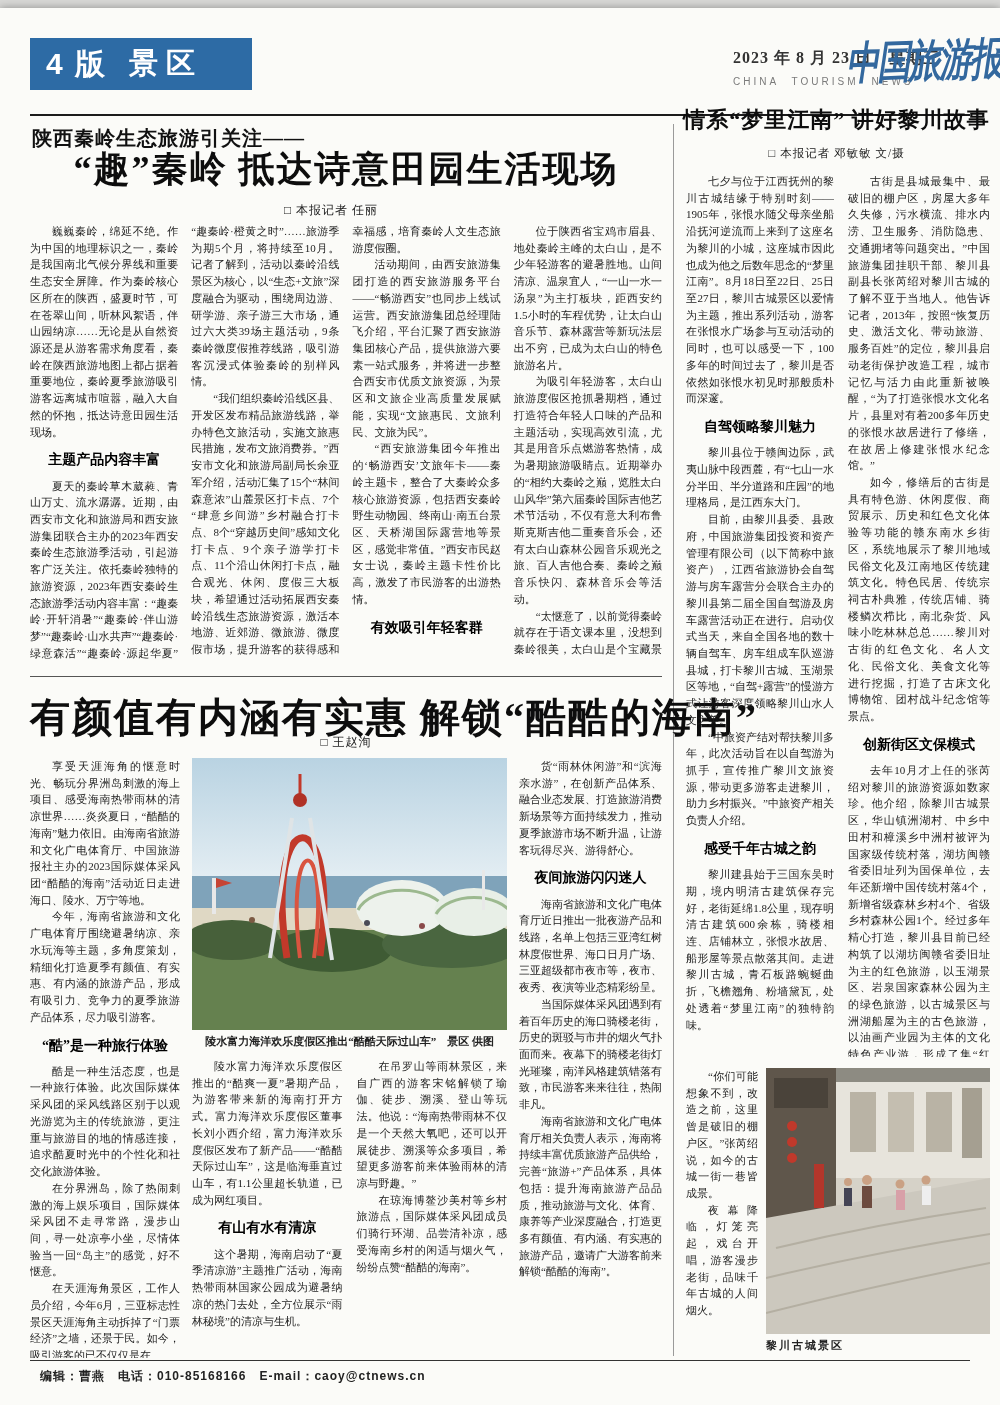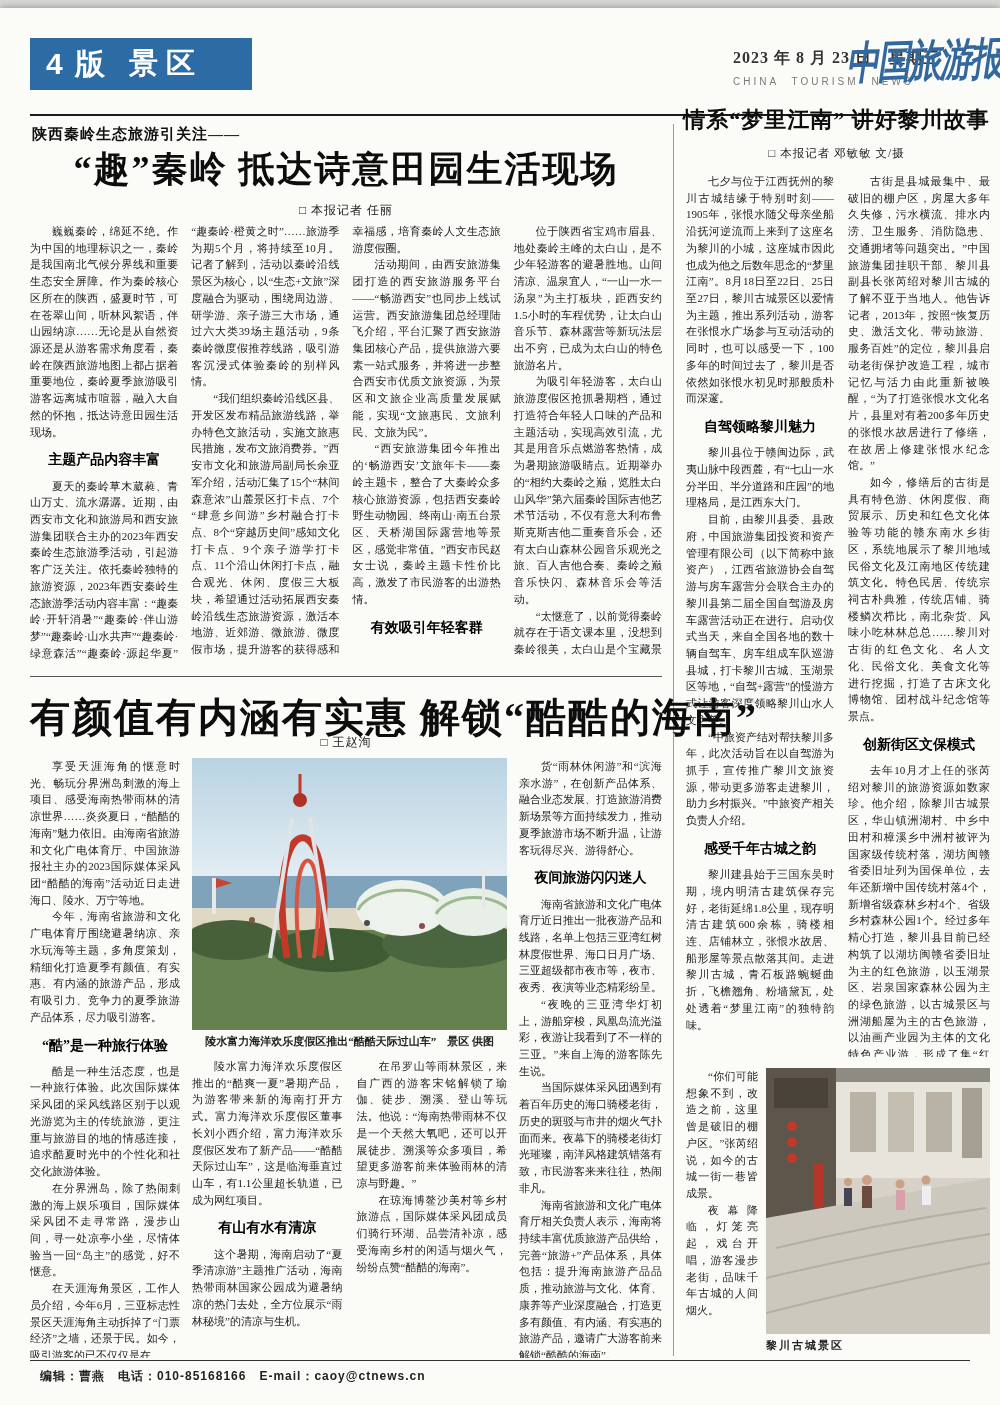--- a/index.html
+++ b/index.html
@@ -20,21 +20,21 @@
             font-style:italic;color:#33689e;letter-spacing:-2px;transform:rotate(-2deg) scaleY(1.35);
             transform-origin:left top;white-space:nowrap;}
   .header-rule{position:absolute;left:30px;top:106px;width:940px;height:2px;background:#1b1b1b;}
   
   .v-rule{position:absolute;left:673px;top:116px;width:1px;height:1232px;background:#9a9a9a;}
   .h-rule-mid{position:absolute;left:30px;top:668px;width:632px;height:1px;background:#555;}
   .footer-rule{position:absolute;left:30px;top:1352px;width:940px;height:1px;background:#333;}
   .footer-text{position:absolute;left:40px;top:1360px;font-size:12px;font-weight:bold;color:#222;
                font-family:"Liberation Sans","DejaVu Sans",sans-serif;letter-spacing:1px;}
   
-  .kicker{position:absolute;left:32px;top:117px;font-size:15px;font-weight:bold;color:#111;letter-spacing:1px;}
+  .kicker{position:absolute;left:32px;top:117px;font-size:20px;font-weight:bold;color:#111;letter-spacing:1px;}
   .headline-main{position:absolute;left:30px;top:137px;width:632px;text-align:center;font-size:36px;
                  font-weight:900;letter-spacing:2px;color:#0d0d0d;white-space:nowrap;}
   .byline{position:absolute;font-size:12px;color:#222;text-align:center;letter-spacing:1px;}
   .bodytext{font-size:11px;line-height:1.52;text-align:justify;color:#1d1d1d;}
   .bodytext p{margin:0;text-indent:2em;}
   .bodytext .subhead{font-size:14px;font-weight:bold;text-align:center;margin:9px 0 7px;
                      break-inside:avoid;color:#000;}
   .colflow{position:absolute;overflow:hidden;}
   .qin-cols{left:30px;top:215px;width:632px;height:444px;column-count:4;column-gap:13px;column-fill:auto;}
   
@@ -67,21 +67,21 @@
   </div>
   <div class="date-block">
     <div class="date-line">2023 年 8 月 23 日　星期三</div>
     <div class="date-en">CHINA　TOURISM　NEWS</div>
   </div>
   <div class="masthead">中国旅游报</div>
   <div class="header-rule"></div>
 
   <div class="kicker">陕西秦岭生态旅游引关注——</div>
   <div class="headline-main">“趣”秦岭  抵达诗意田园生活现场</div>
-  <div class="byline" style="left:30px;top:194px;width:632px;text-align:center;">□ 本报记者 任丽</div>
+  <div class="byline" style="left:15px;top:194px;width:632px;text-align:center;">□ 本报记者 任丽</div>
   <div class="colflow bodytext qin-cols">
       <p>巍巍秦岭，绵延不绝。作为中国的地理标识之一，秦岭是我国南北气候分界线和重要生态安全屏障。作为秦岭核心区所在的陕西，盛夏时节，可在苍翠山间，听林风絮语，伴山园纳凉……无论是从自然资源还是从游客需求角度看，秦岭在陕西旅游地图上都占据着重要地位，秦岭夏季旅游吸引游客远离城市喧嚣，融入大自然的怀抱，抵达诗意田园生活现场。</p>
       <div class="subhead">主题产品内容丰富</div>
       <p>夏天的秦岭草木葳蕤、青山万丈、流水潺潺。近期，由西安市文化和旅游局和西安旅游集团联合主办的2023年西安秦岭生态旅游季活动，引起游客广泛关注。依托秦岭独特的旅游资源，2023年西安秦岭生态旅游季活动内容丰富：“趣秦岭·开轩消暑”“趣秦岭·伴山游梦”“趣秦岭·山水共声”“趣秦岭·绿意森活”“趣秦岭·源起华夏”“趣秦岭·橙黄之时”……旅游季为期5个月，将持续至10月。记者了解到，活动以秦岭沿线景区为核心，以“生态+文旅”深度融合为驱动，围绕周边游、研学游、亲子游三大市场，通过六大类39场主题活动，9条秦岭微度假推荐线路，吸引游客沉浸式体验秦岭的别样风情。</p>
       <p>“我们组织秦岭沿线区县、开发区发布精品旅游线路，举办特色文旅活动，实施文旅惠民措施，发布文旅消费券。”西安市文化和旅游局副局长余亚军介绍，活动汇集了15个“林间森意浓”山麓景区打卡点、7个“肆意乡间游”乡村融合打卡点、8个“穿越历史间”感知文化打卡点、9个亲子游学打卡点、11个沿山休闲打卡点，融合观光、休闲、度假三大板块，希望通过活动拓展西安秦岭沿线生态旅游资源，激活本地游、近郊游、微旅游、微度假市场，提升游客的获得感和幸福感，培育秦岭人文生态旅游度假圈。</p>
       <p>活动期间，由西安旅游集团打造的西安旅游服务平台——“畅游西安”也同步上线试运营。西安旅游集团总经理陆飞介绍，平台汇聚了西安旅游集团核心产品，提供旅游六要素一站式服务，并将进一步整合西安市优质文旅资源，为景区和文旅企业高质量发展赋能，实现“文旅惠民、文旅利民、文旅为民”。</p>
       <p>“西安旅游集团今年推出的‘畅游西安’文旅年卡——秦岭主题卡，整合了大秦岭众多核心旅游资源，包括西安秦岭野生动物园、终南山·南五台景区、天桥湖国际露营地等景区，感觉非常值。”西安市民赵女士说，秦岭主题卡性价比高，激发了市民游客的出游热情。</p>
       <div class="subhead">有效吸引年轻客群</div>
       <p>位于陕西省宝鸡市眉县、地处秦岭主峰的太白山，是不少年轻游客的避暑胜地。山间清凉、温泉宜人，“一山一水一汤泉”为主打板块，距西安约1.5小时的车程优势，让太白山音乐节、森林露营等新玩法层出不穷，已成为太白山的特色旅游名片。</p>
       <p>为吸引年轻游客，太白山旅游度假区抢抓暑期档，通过打造符合年轻人口味的产品和主题活动，实现高效引流，尤其是用音乐点燃游客热情，成为暑期旅游吸睛点。近期举办的“相约大秦岭之巅，览胜太白山风华”第六届秦岭国际吉他艺术节活动，不仅有意大利布鲁斯克斯吉他二重奏音乐会，还有太白山森林公园音乐观光之旅、百人吉他合奏、秦岭之巅音乐快闪、森林音乐会等活动。</p>
@@ -141,21 +141,20 @@
       <p>陵水富力海洋欢乐度假区推出的“酷爽一夏”暑期产品，为游客带来新的海南打开方式。富力海洋欢乐度假区董事长刘小西介绍，富力海洋欢乐度假区发布了新产品——“酷酷天际过山车”，这是临海垂直过山车，有1.1公里超长轨道，已成为网红项目。</p>
       <div class="subhead">有山有水有清凉</div>
       <p>这个暑期，海南启动了“夏季清凉游”主题推广活动，海南热带雨林国家公园成为避暑纳凉的热门去处，全方位展示“雨林秘境”的清凉与生机。</p>
       <p>在吊罗山等雨林景区，来自广西的游客宋铭解锁了瑜伽、徒步、溯溪、登山等玩法。他说：“海南热带雨林不仅是一个天然大氧吧，还可以开展徒步、溯溪等众多项目，希望更多游客前来体验雨林的清凉与野趣。”</p>
       <p>在琼海博鳌沙美村等乡村旅游点，国际媒体采风团成员们骑行环湖、品尝清补凉，感受海南乡村的闲适与烟火气，纷纷点赞“酷酷的海南”。</p>
     </div>
   <div class="colflow bodytext hn-col4">
       <p>货“雨林休闲游”和“滨海亲水游”，在创新产品体系、融合业态发展、打造旅游消费新场景等方面持续发力，推动夏季旅游市场不断升温，让游客玩得尽兴、游得舒心。</p>
       <div class="subhead">夜间旅游闪闪迷人</div>
       <p>海南省旅游和文化广电体育厅近日推出一批夜游产品和线路，名单上包括三亚湾红树林度假世界、海口日月广场、三亚超级都市夜市等，夜市、夜秀、夜演等业态精彩纷呈。</p>
-      <p>“夜晚的三亚湾华灯初上，游船穿梭，凤凰岛流光溢彩，夜游让我看到了不一样的三亚。”来自上海的游客陈先生说。</p>
       <p>当国际媒体采风团遇到有着百年历史的海口骑楼老街，历史的斑驳与市井的烟火气扑面而来。夜幕下的骑楼老街灯光璀璨，南洋风格建筑错落有致，市民游客来来往往，热闹非凡。</p>
       <p>海南省旅游和文化广电体育厅相关负责人表示，海南将持续丰富优质旅游产品供给，完善“旅游+”产品体系，具体包括：提升海南旅游产品品质，推动旅游与文化、体育、康养等产业深度融合，打造更多有颜值、有内涵、有实惠的旅游产品，邀请广大游客前来解锁“酷酷的海南”。</p>
     </div>
 
   <div class="headline-lichuan">情系“梦里江南” 讲好黎川故事</div>
   <div class="byline" style="left:683px;top:138px;width:307px;font-size:11.5px;">□ 本报记者 邓敏敏 文/摄</div>
   <div class="colflow bodytext lc-colA">
       <p>七夕与位于江西抚州的黎川古城结缘于特别时刻——1905年，张恨水随父母亲坐船沿抚河逆流而上来到了这座名为黎川的小城，这座城市因此也成为他之后数年思念的“梦里江南”。8月18日至22日、25日至27日，黎川古城景区以爱情为主题，推出系列活动，游客在张恨水广场参与互动活动的同时，也可以感受一下，100多年的时间过去了，黎川是否依然如张恨水初见时那般质朴而深邃。</p>
       <div class="subhead">自驾领略黎川魅力</div>
       <p>黎川县位于赣闽边际，武夷山脉中段西麓，有“七山一水分半田、半分道路和庄园”的地理格局，是江西东大门。</p>

